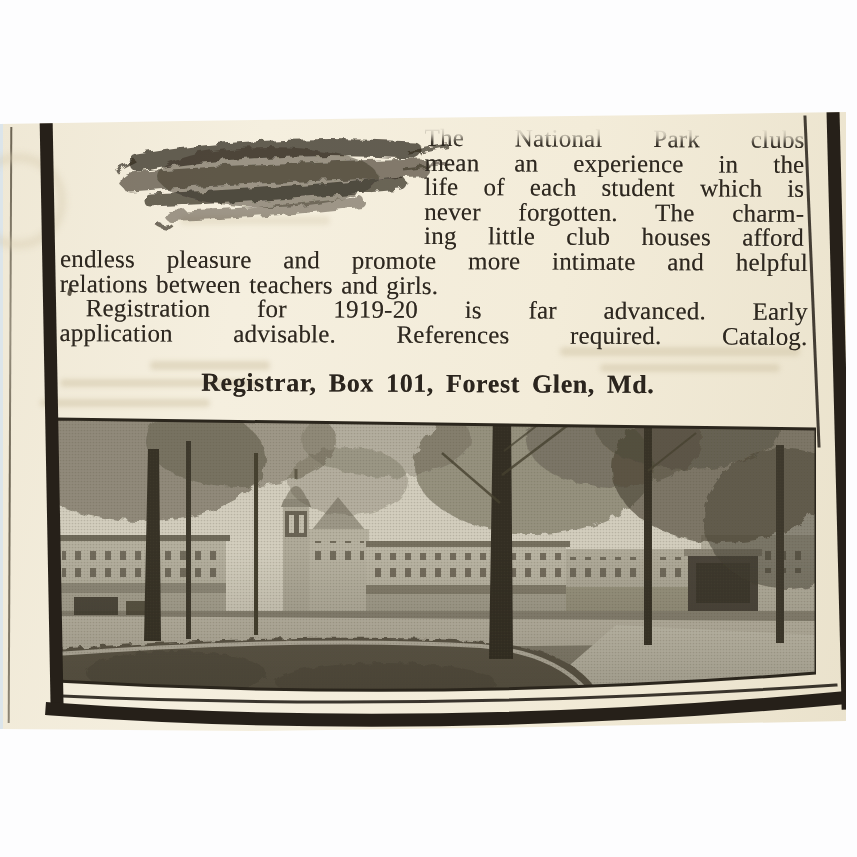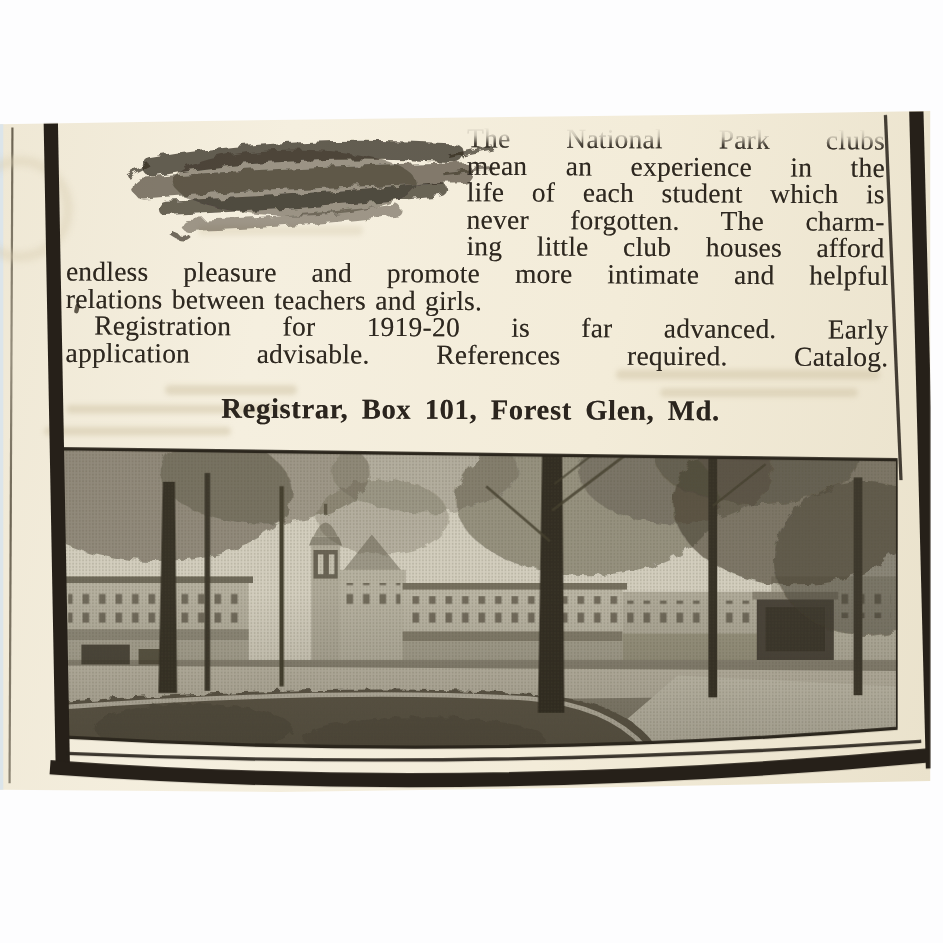--- a/index.html
+++ b/index.html
@@ -2,21 +2,21 @@
 <html><head>
 <meta charset="utf-8">
 <style>
   html,body{margin:0;padding:0;}
   body{
     width:857px;height:857px;position:relative;overflow:hidden;
     background:#fdfdfe;
     font-family:"Liberation Serif","DejaVu Serif",serif;
   }
   .clipping{
-    position:absolute;left:0;top:100px;width:846px;height:622px;
+    position:absolute;left:0;top:111px;width:846px;height:622px;
     background:linear-gradient(100deg,#efe8d5 0%,#f5efdf 28%,#f3ecd9 62%,#eae2cc 100%);
     clip-path:polygon(0 13px,22% 10px,48% 7px,78% 4px,100% 1px,100% 610px,64% 616px,30% 620px,0 618px);
     box-shadow:0 3px 6px rgba(110,112,118,.35);
   }
   .edge-sliver{position:absolute;left:0;top:0;width:3px;height:622px;background:#dce5ea;}
   .page-rule{position:absolute;left:9px;top:16px;width:2px;height:596px;
     background:linear-gradient(180deg,rgba(74,66,50,.8) 0%,rgba(74,66,50,.55) 35%,rgba(74,66,50,.8) 60%,rgba(74,66,50,.6) 100%);
     transform:rotate(0.25deg);}
   .ghost{position:absolute;background:#cfc3a4;filter:blur(2.5px);opacity:.5;border-radius:4px;}
   .ghost-ring{position:absolute;border:9px solid #d9ceb2;border-radius:50%;filter:blur(3px);opacity:.45;background:transparent;}

